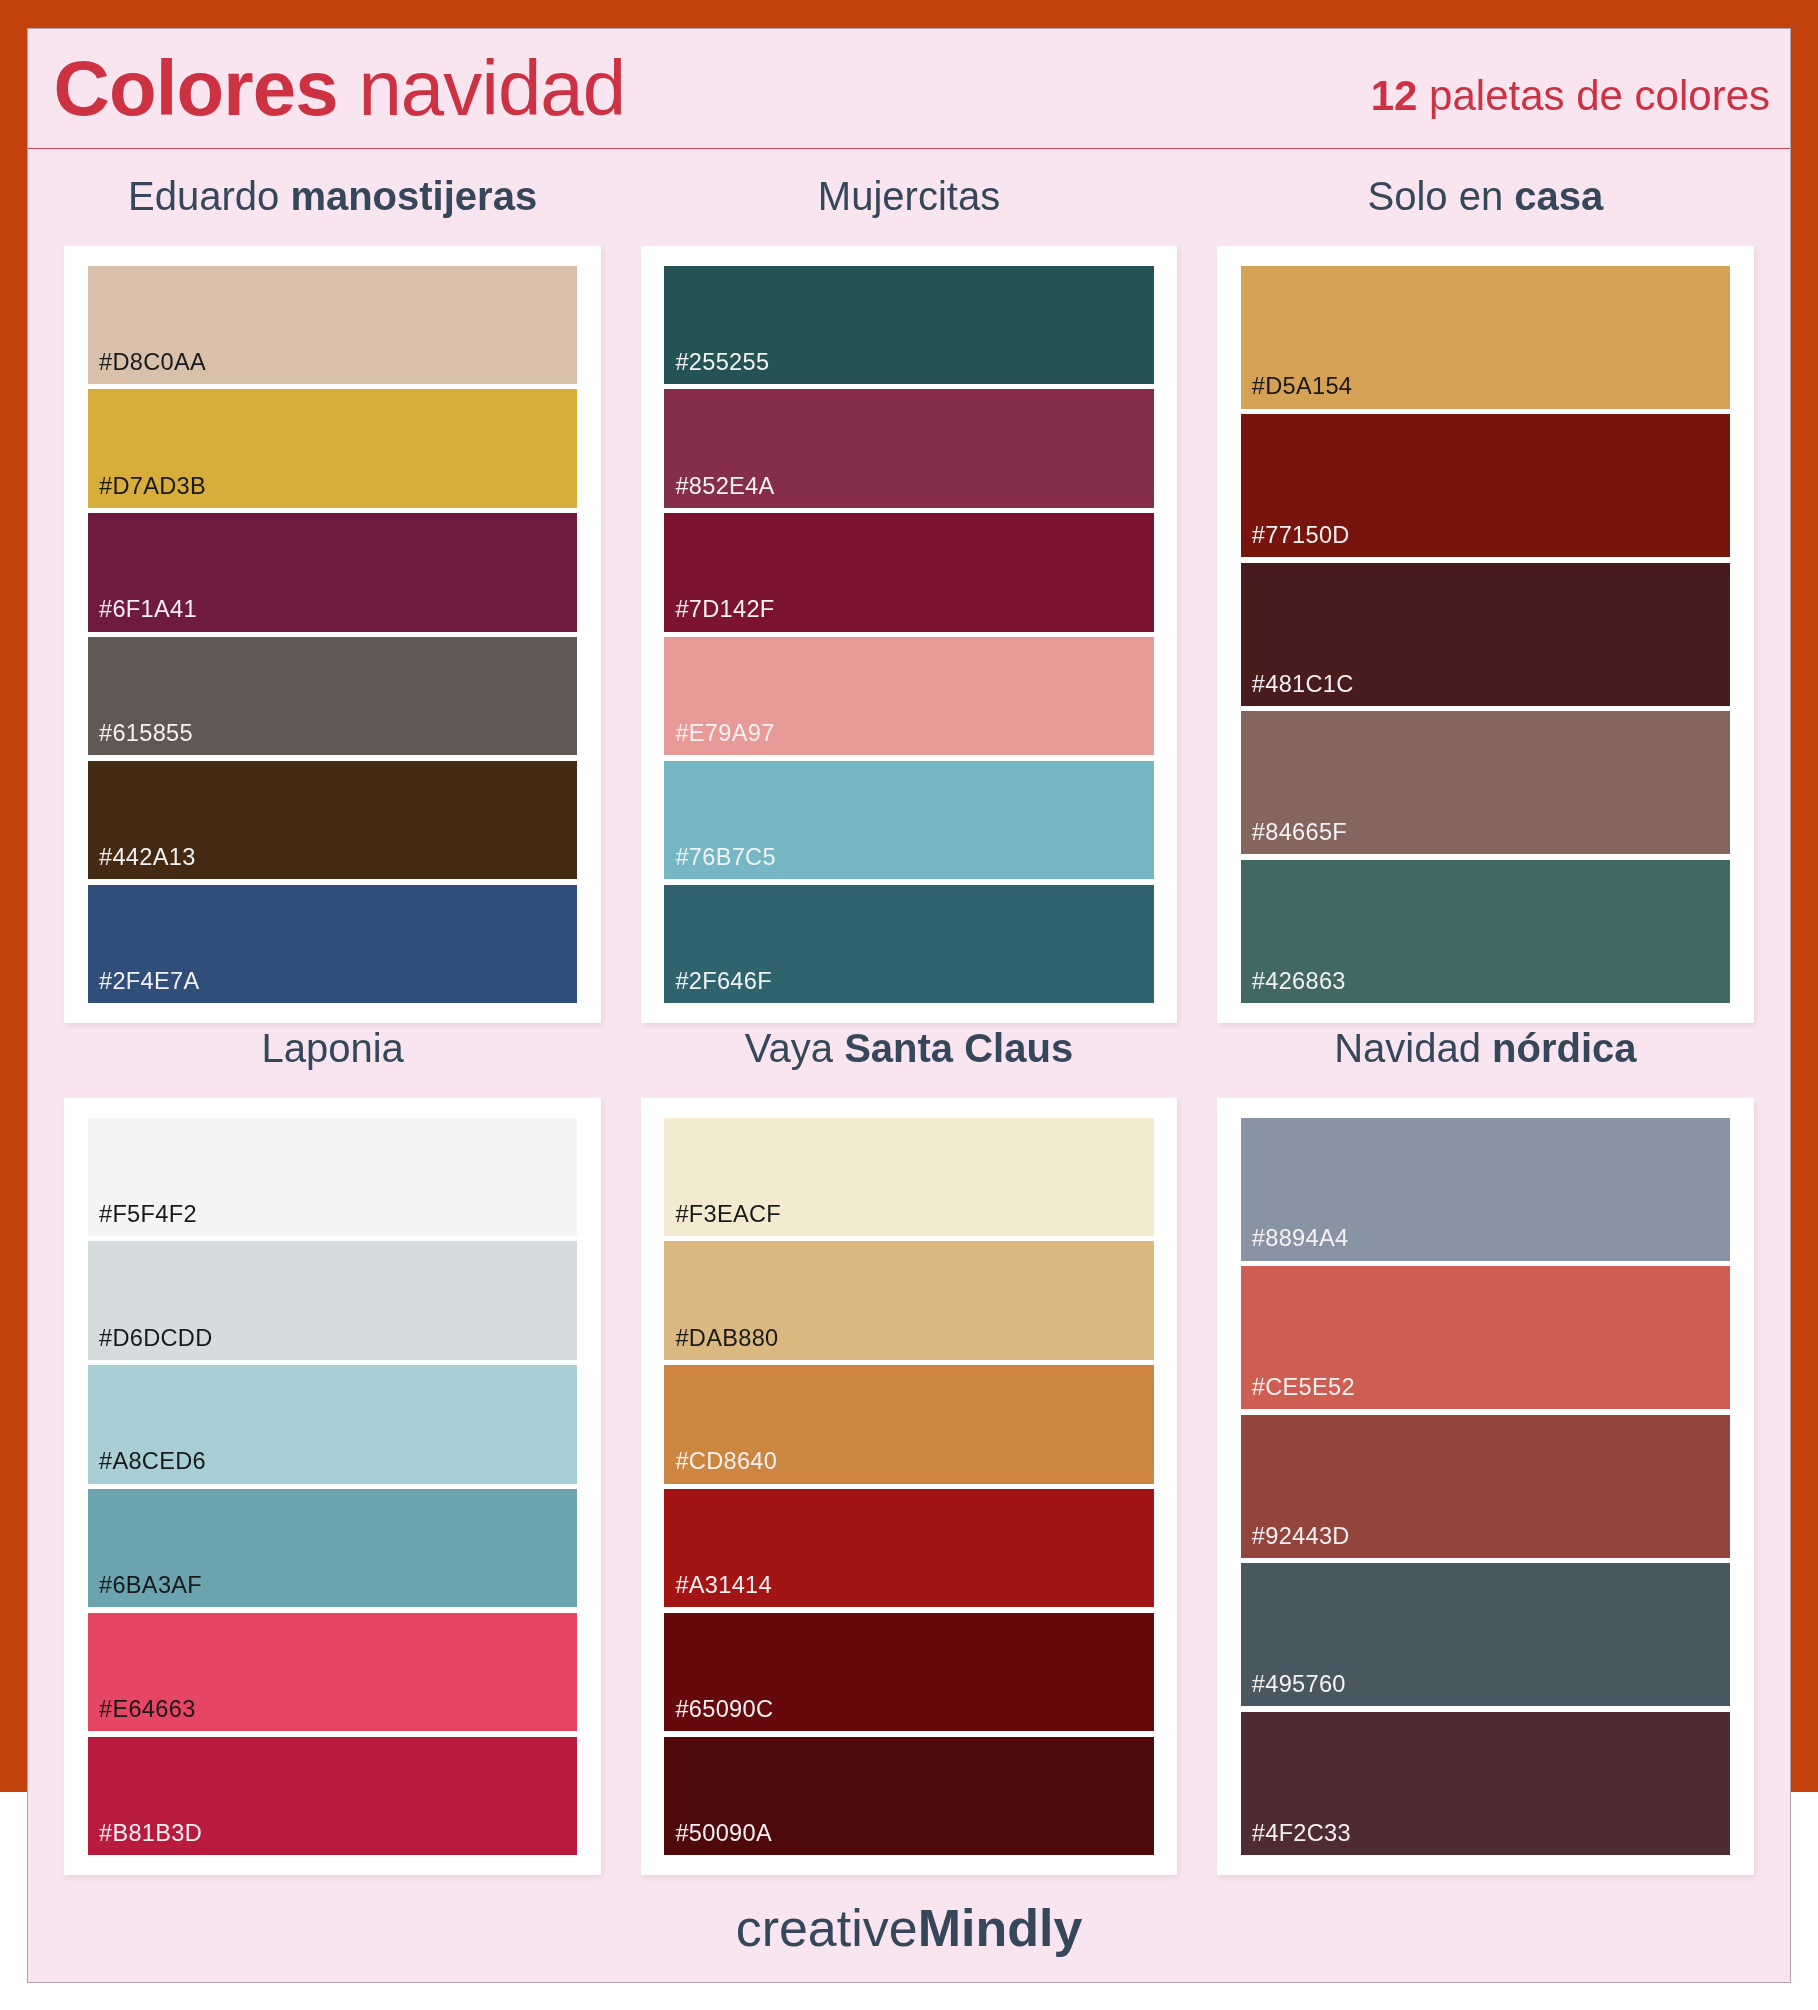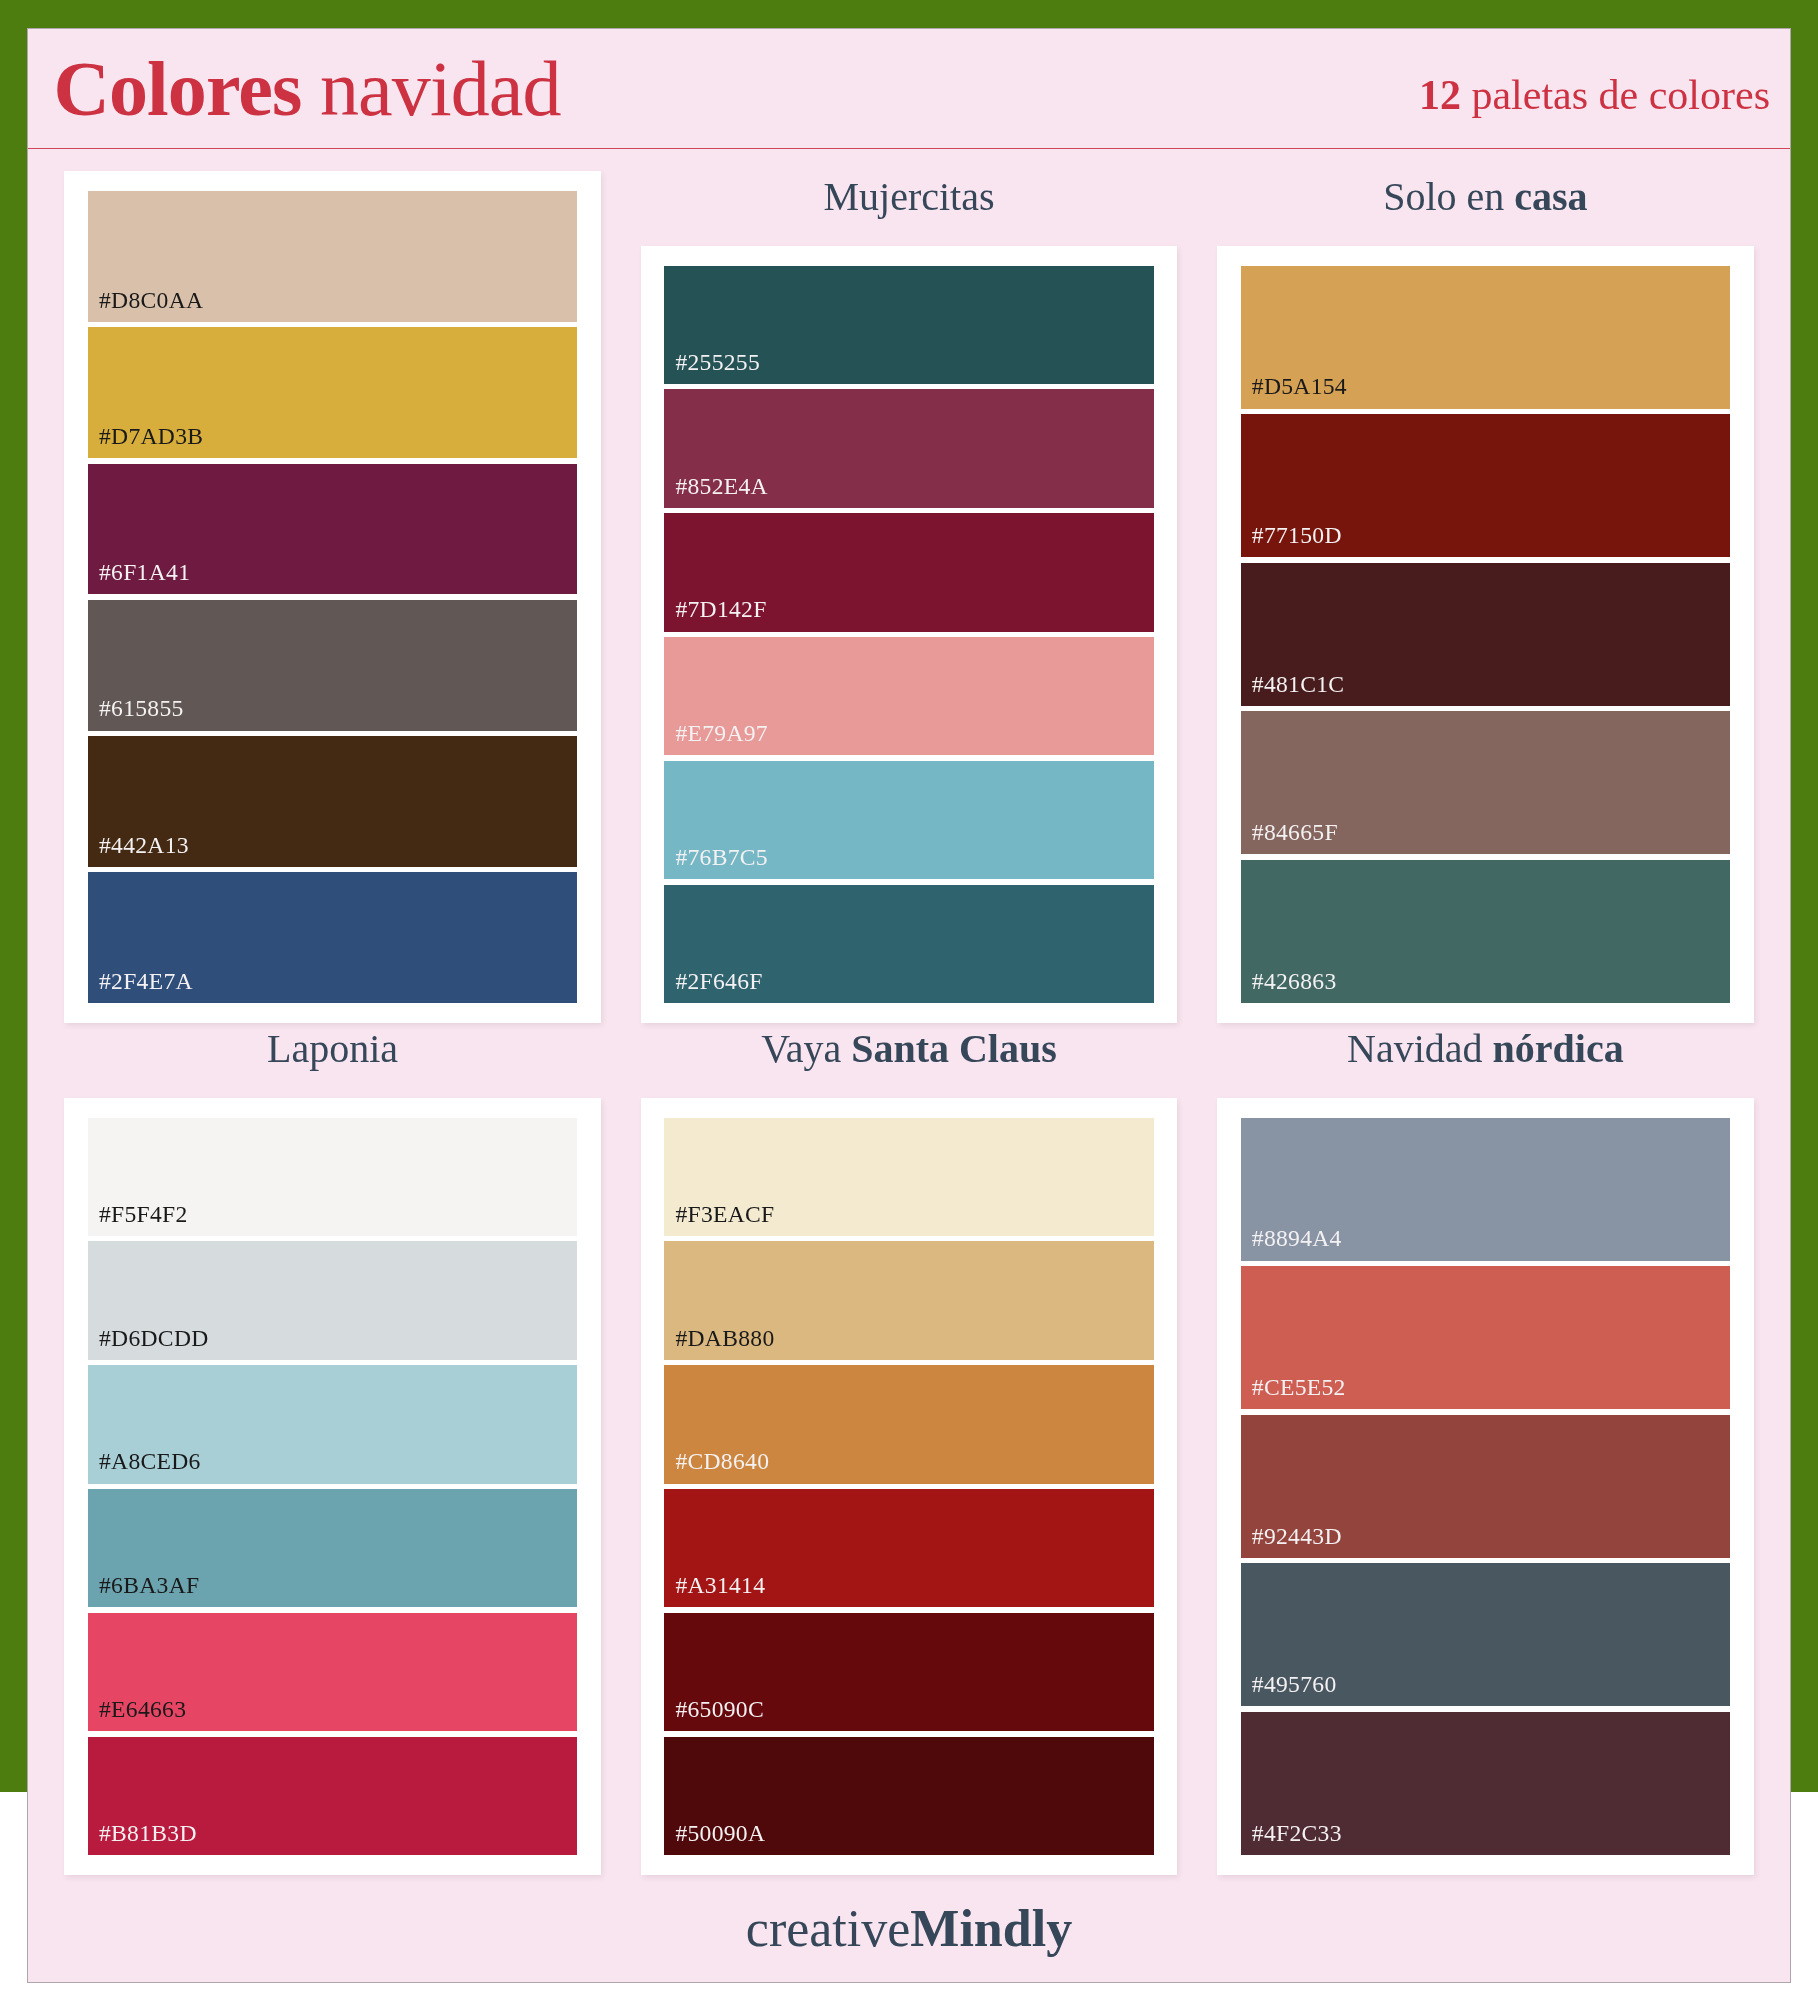--- a/index.html
+++ b/index.html
@@ -14,23 +14,22 @@
     font-family: "Liberation Sans", sans-serif;
     overflow: hidden;
   }
 
   
   .page {
     position: absolute;
     left: 0; top: 0;
     width: 1818px;
     height: 1792px;
-    background: #4d7c0f;
-    box-sizing: border-box;
-    font-family: Liberation Serif, serif;
+    background: #c2410c;
+    box-sizing: border-box;
   }
   .frame {
     position: absolute;
     left: 27px;
     top: 28px;
     width: 1764px;
     height: 1955px;
     box-sizing: border-box;
     border: 0.9px solid #AFA5AC;
     background: #F8E5EF;
@@ -158,20 +157,21 @@
   <div class="frame">
 
     <div class="header">
       <div class="title"><span class="t-bold">Colores</span> <span class="t-light">navidad</span></div>
       <div class="subtitle"><span class="s-bold">12</span> <span class="s-light">paletas de colores</span></div>
     </div>
 
     <div class="grid">
 
       <div class="palette">
+        <div class="palette-title"><span class="p-light">Eduardo</span> <span class="p-bold">manostijeras</span></div>
         <div class="card">
           <div class="swatches">
             <div class="swatch" style="background:#D8C0AA">
                 <span class="swatch-label lbl-dark">#D8C0AA</span>
               </div>
             <div class="swatch" style="background:#D7AD3B">
                 <span class="swatch-label lbl-dark">#D7AD3B</span>
               </div>
             <div class="swatch" style="background:#6F1A41">
                 <span class="swatch-label lbl-light">#6F1A41</span>

